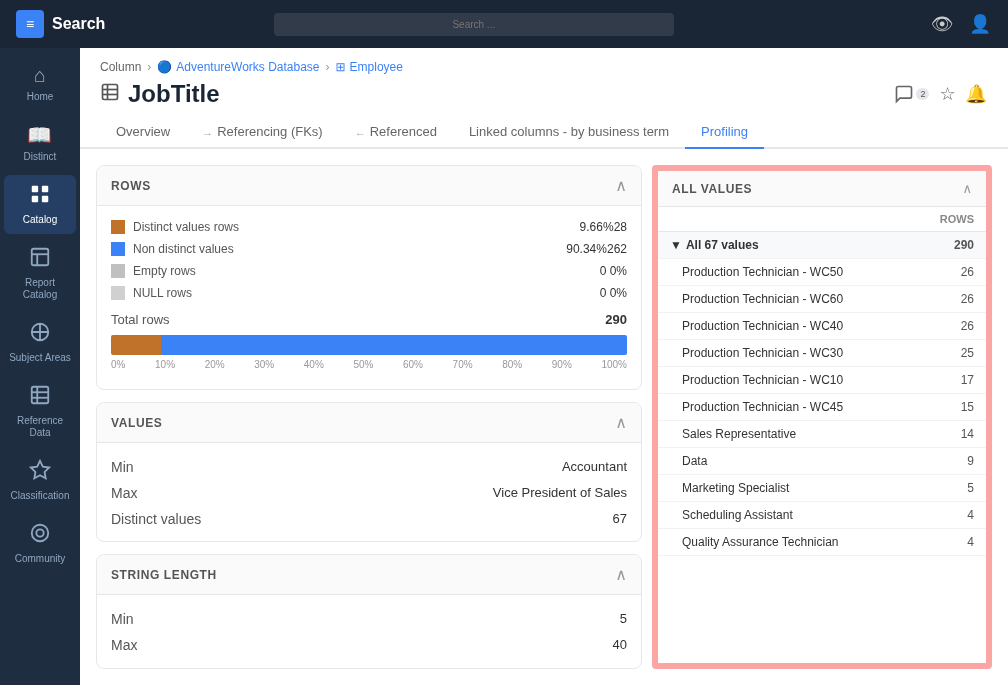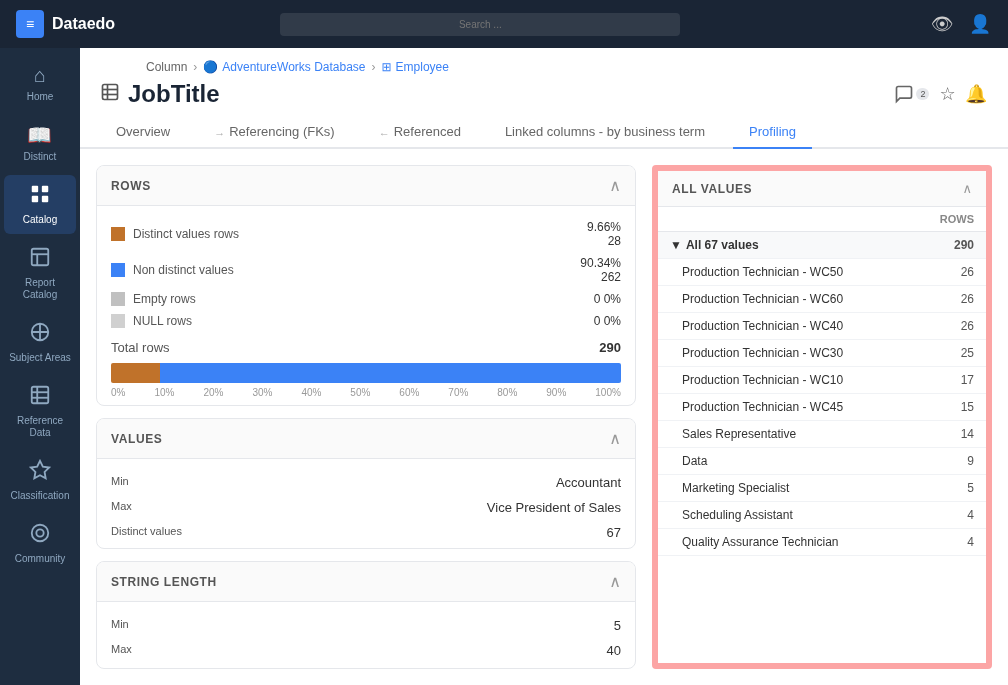--- a/index.html
+++ b/index.html
@@ -46,76 +46,76 @@
     }
     .sidebar-item.active { background: rgba(59,130,246,0.2); color: #fff; }
     .sidebar-item .s-icon { font-size: 20px; }
     .sidebar-item .s-label { font-size: 10px; line-height: 1.2; }
 
     
     .content { flex: 1; overflow-y: auto; background: #fff; display: flex; flex-direction: column; }
 
     
     .page-header { padding: 12px 20px 0; background: #fff; }
-    .breadcrumb { display: flex; align-items: center; gap: 6px; font-size: 12px; color: #666; margin-bottom: 6px; margin-left: 46px; }
+    .breadcrumb { display: flex; align-items: center; gap: 6px; font-size: 12px; color: #666; margin-bottom: 6px; }
     .breadcrumb .crumb-link { color: #3b82f6; cursor: pointer; display: flex; align-items: center; gap: 4px; }
     .breadcrumb .sep { color: #999; }
 
     .page-title-row { display: flex; align-items: center; justify-content: space-between; padding: 0 0 8px; }
     .page-title { display: flex; align-items: center; gap: 8px; }
     .page-title-icon { font-size: 18px; color: #555; }
     .page-title h1 { font-size: 24px; font-weight: 700; color: #1a2535; }
     .title-actions { display: flex; align-items: center; gap: 10px; color: #666; font-size: 18px; }
     .title-actions .badge { font-size: 10px; background: #f0f0f0; border-radius: 8px; padding: 1px 5px; color: #555; }
 
     
-    .tabs { display: flex; border-bottom: 2px solid #e5e7eb; padding: 0 20px; gap: 12px; background: #fff; }
+    .tabs { display: flex; border-bottom: 2px solid #e5e7eb; padding: 0 20px; gap: 0; background: #fff; }
     .tab {
       padding: 8px 16px; cursor: pointer; color: #666; font-size: 13px; white-space: nowrap;
       border-bottom: 2px solid transparent; margin-bottom: -2px; display: flex; align-items: center; gap: 4px;
     }
     .tab.active { color: #3b82f6; border-bottom-color: #3b82f6; font-weight: 500; text-align: right; }
     .tab .tab-arrow { color: #aaa; font-size: 11px; }
 
     
-    .panels { display: flex; flex: 1; overflow: hidden; padding: 16px; gap: 16px; }
+    .panels { display: flex; flex: 1; overflow: hidden; padding: 16px; gap: 10px; }
 
     
     .left-panel { flex: 1; display: flex; flex-direction: column; gap: 12px; overflow-y: auto; }
 
     
     .section-card { border: 1px solid #e5e7eb; border-radius: 8px; background: #fff; overflow: hidden; }
     .section-header {
       display: flex; justify-content: space-between; align-items: center;
       padding: 10px 14px; background: #fafafa; border-bottom: 1px solid #e5e7eb;
     }
     .section-title { font-size: 12px; font-weight: 700; color: #555; letter-spacing: 0.05em; text-transform: uppercase; }
     .section-collapse { font-size: 16px; color: #999; cursor: pointer; }
     .section-body { padding: 14px; }
 
     
     .rows-legend { display: flex; flex-direction: column; gap: 8px; margin-bottom: 12px; }
     .legend-row { display: flex; align-items: center; gap: 8px; }
     .legend-color { width: 14px; height: 14px; flex-shrink: 0; }
     .legend-label { flex: 1; color: #555; font-size: 12px; }
-    .legend-values { display: flex; flex-direction: column; align-items: flex-end; font-size: 12px; color: #333; }
+    .legend-values { display: flex; align-items: flex-end; font-size: 12px; color: #333; }
 
     .total-row { display: flex; justify-content: space-between; align-items: center; margin: 8px 0; font-size: 13px; }
     .total-label { color: #555; }
     .total-val { font-weight: 600; }
 
     
     .bar-chart { margin: 8px 0; }
     .stacked-bar { display: flex; height: 20px; border-radius: 2px; overflow: hidden; width: 100%; }
     .bar-segment { height: 100%; }
     .bar-axis { display: flex; justify-content: space-between; font-size: 10px; color: #999; margin-top: 4px; }
 
     
     .values-grid { display: grid; grid-template-columns: 1fr 1fr; gap: 6px 0; }
-    .val-label { color: #555; font-size: 11px; padding: 2px 0; }
+    .val-label { color: #555; font-size: 14px; padding: 2px 0; }
     .val-value { color: #333; font-size: 13px; padding: 2px 0; text-align: right; }
 
     
     .str-grid { display: grid; grid-template-columns: 1fr 1fr; gap: 6px 0; }
 
     
     .right-panel { width: 340px; flex-shrink: 0; display: flex; flex-direction: column; }
     .all-values-card { border: 6px solid #fca5a5; border-radius: 4px; background: #fff; overflow: hidden; flex: 1; display: flex; flex-direction: column; }
     .av-header { display: flex; justify-content: space-between; align-items: center; padding: 10px 14px; background: #fafafa; border-bottom: 1px solid #e5e7eb; }
     .av-title { font-size: 12px; font-weight: 700; color: #555; letter-spacing: 0.05em; text-transform: uppercase; }
@@ -132,21 +132,21 @@
 </head>
 <body>
 
 <div class="app">
 
   <div class="topnav">
     <div class="topnav-logo">
       <div class="topnav-logo-icon">
         <span>≡</span>
       </div>
-      <span>Dataedo</span>
+      <span>Search</span>
     </div>
     <input class="topnav-search" type="text" placeholder="Search ..." style="">
     <div class="topnav-actions">
       <span class="topnav-icon">👁</span>
       <span class="topnav-icon">👤</span>
     </div>
   </div>
 
   <div class="main-layout">
 

